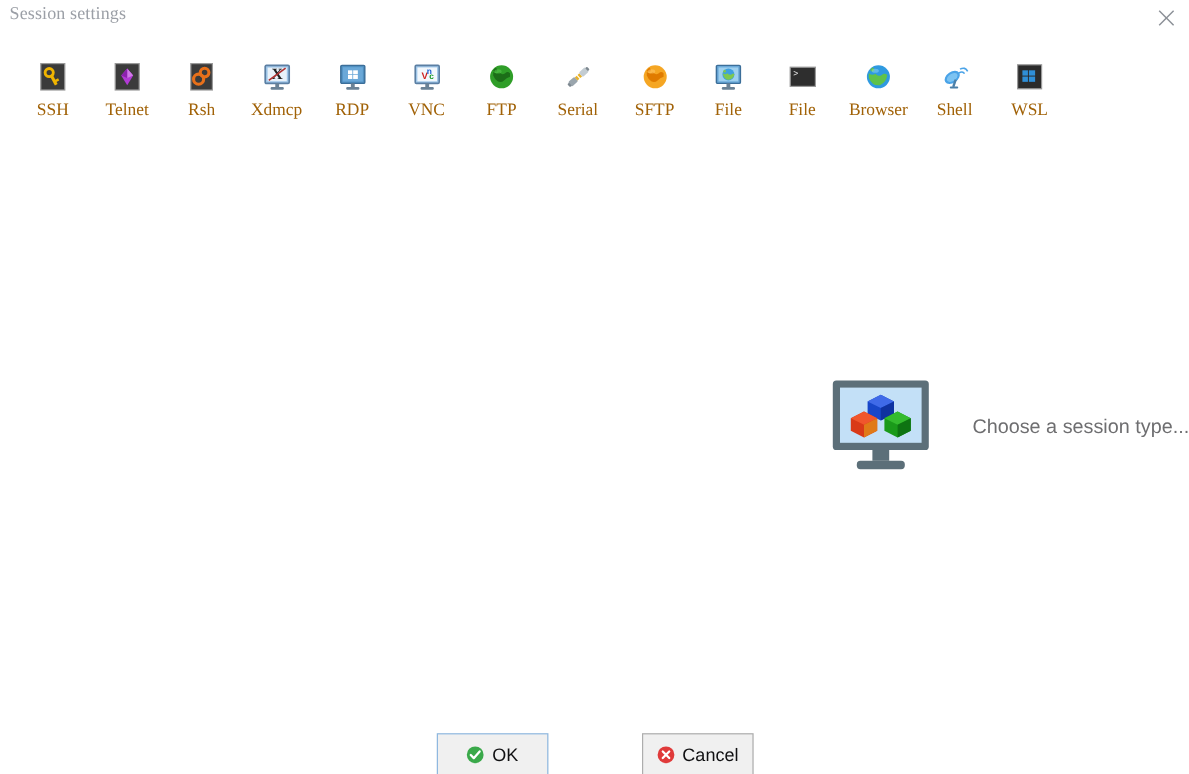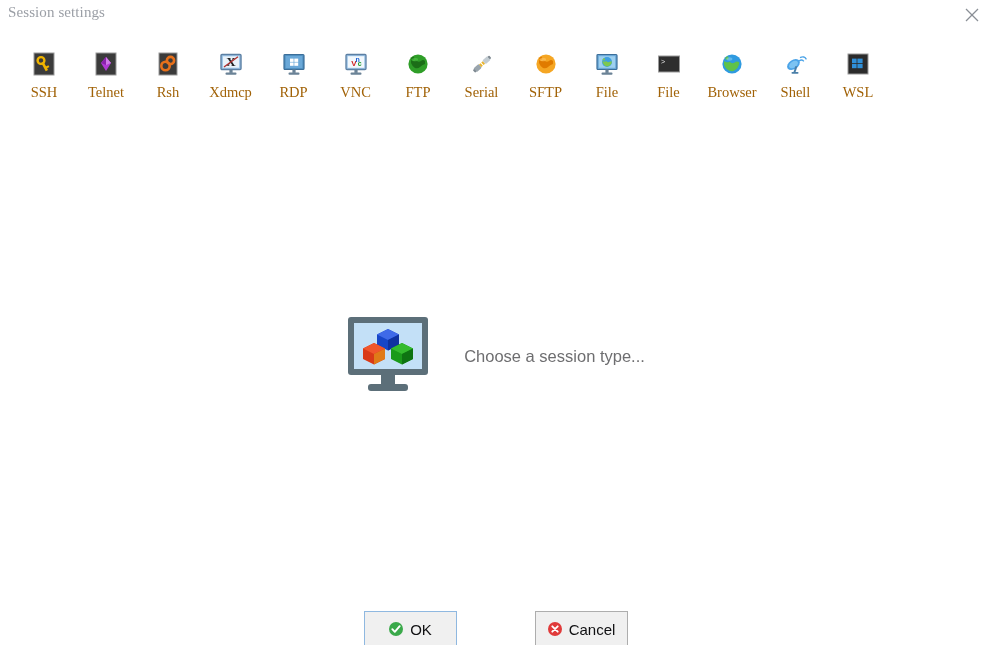--- a/index.html
+++ b/index.html
@@ -98,21 +98,21 @@
 
   
   #center-area {
     position: absolute;
     left: 0;
     top: 305px;
     width: 991px;
     height: 100px;
     display: flex;
     align-items: center;
-    justify-content: center;
+    justify-content: flex-end;
   }
   #placeholder-monitor {
     width: 84px;
     height: 78px;
     margin-right: 34px;
   }
   #placeholder-text {
     font-size: 16.5px;
     color: #6e6e70;
     font-family: "Liberation Sans", sans-serif;

